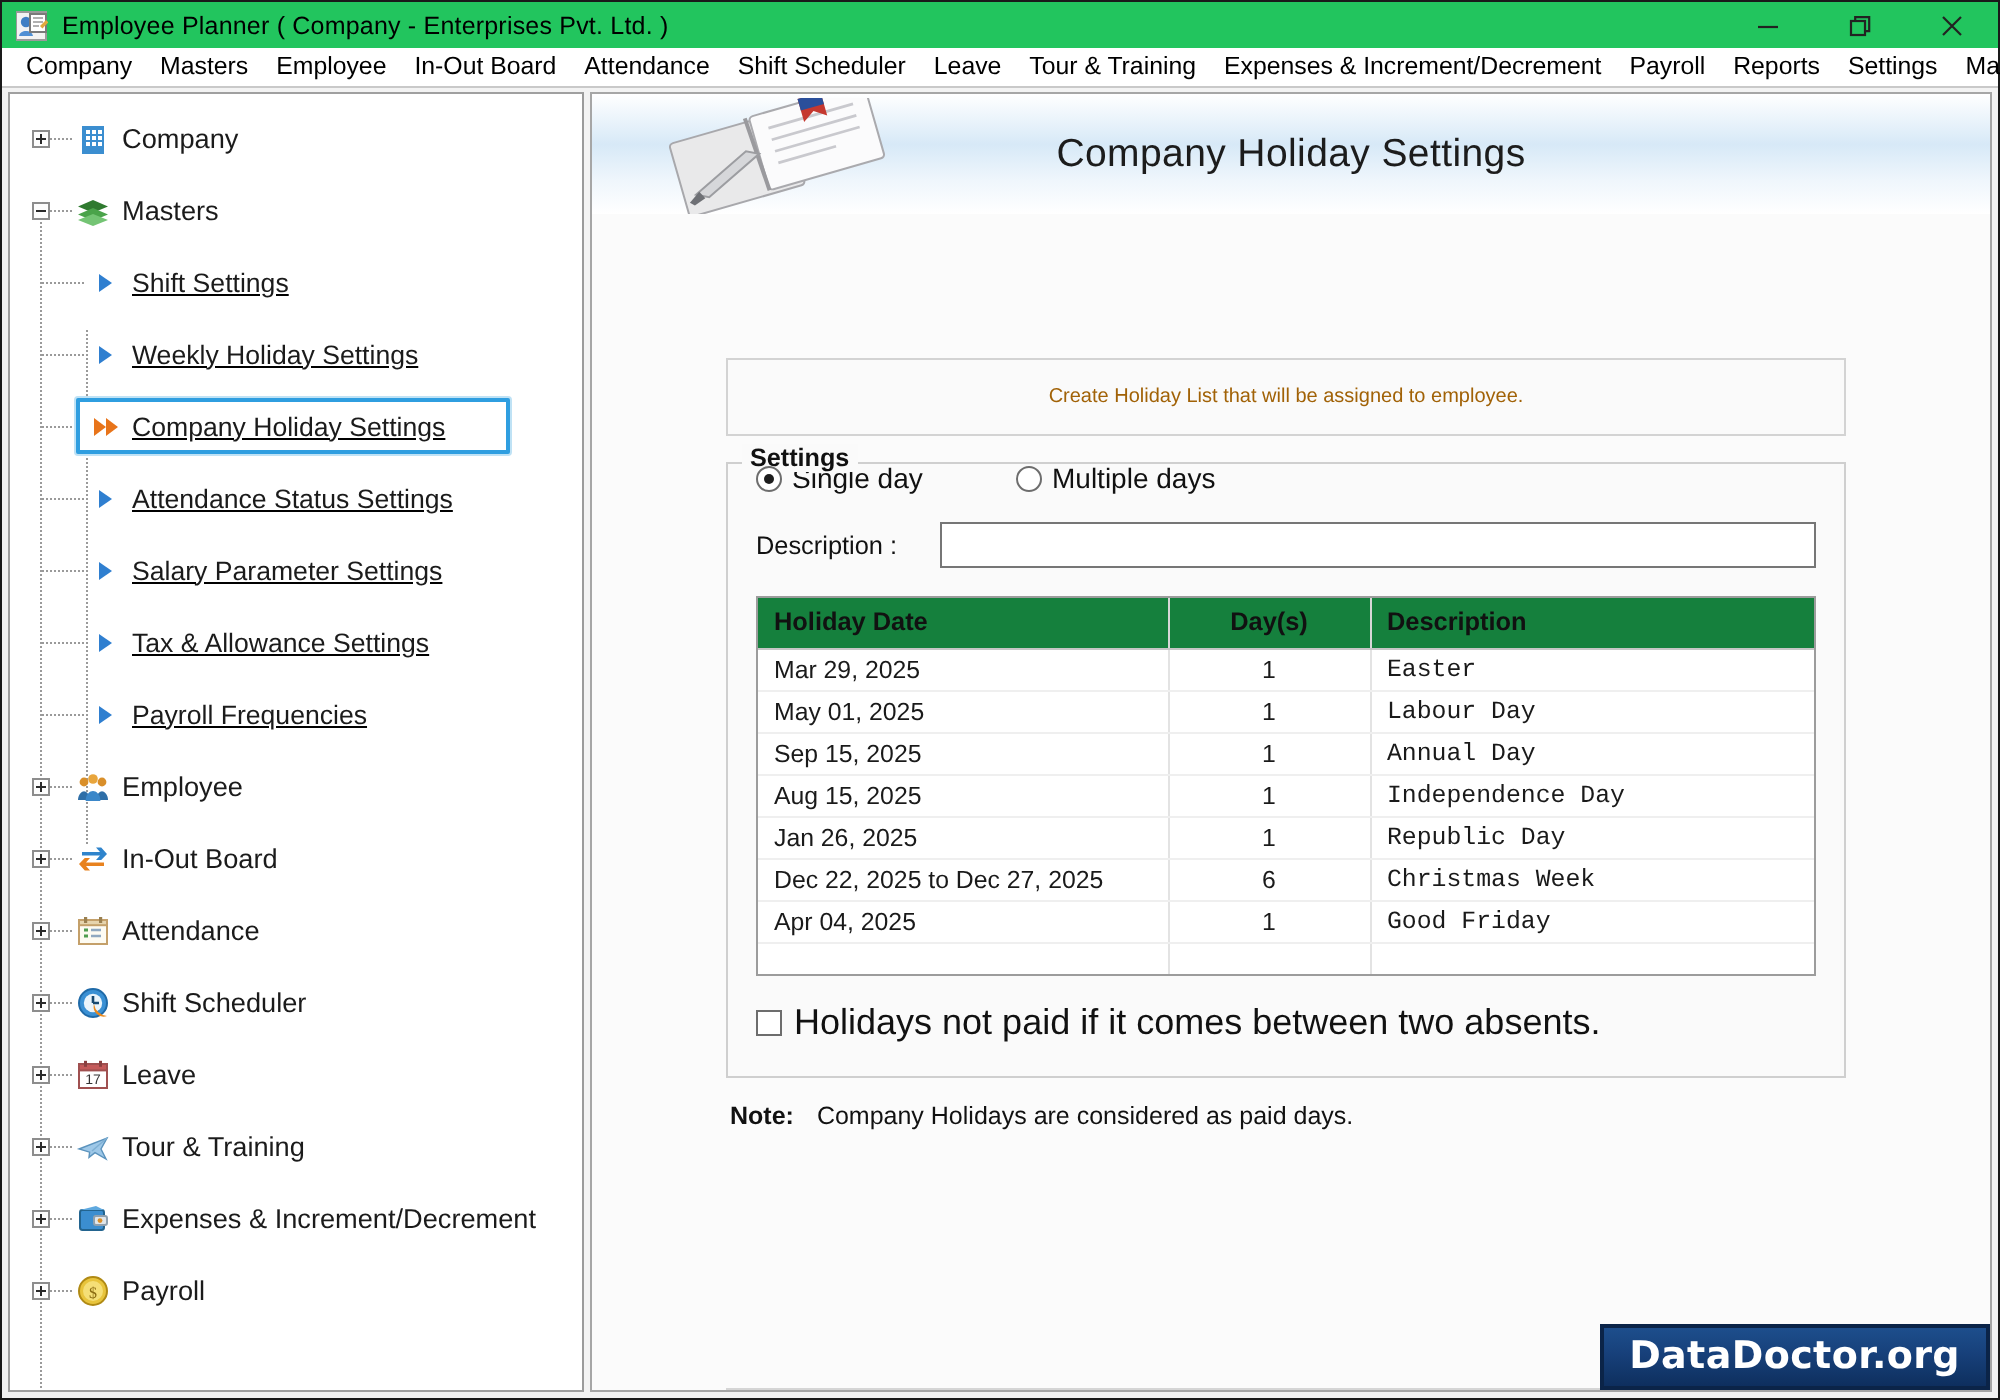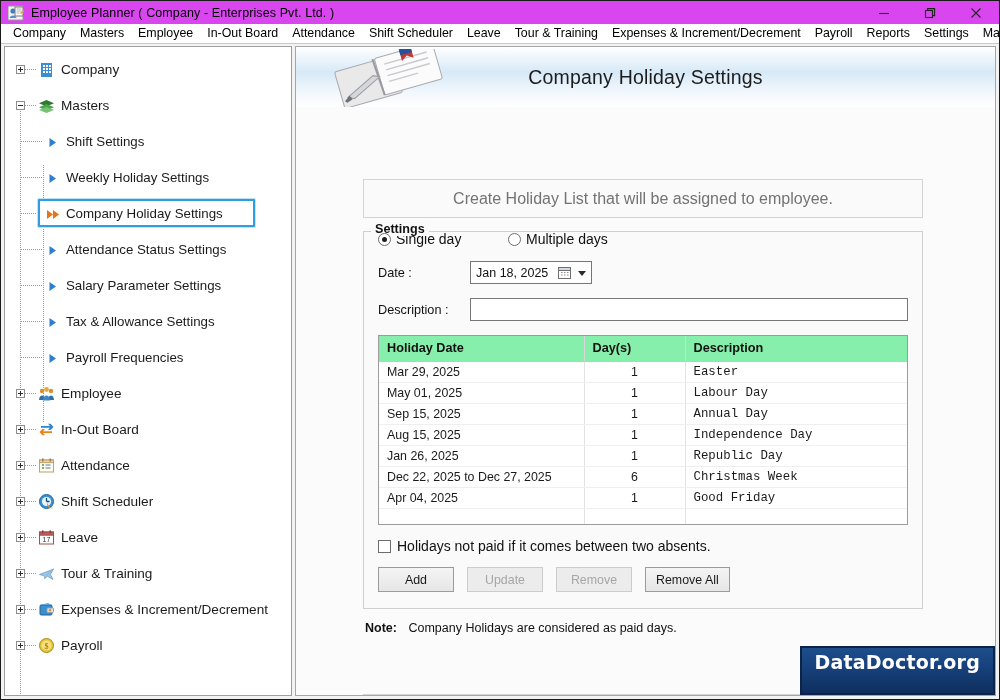--- a/index.html
+++ b/index.html
@@ -15,21 +15,21 @@
     width: 1000px; height: 700px;
     background: #f7f7f7;
     border: 1px solid #1a1a1a;
     display: flex;
     flex-direction: column;
   }
 
   
   .titlebar {
     height: 23px;
-    background: #d946ef;
+    background: #22c55e;
     display: flex;
     align-items: center;
     flex: 0 0 auto;
     position: relative;
   }
   .titlebar .app-icon {
     width: 16px; height: 16px;
     margin-left: 7px; margin-right: 7px;
     position: relative;
     flex: 0 0 auto;
@@ -97,21 +97,21 @@
   }
   .tree { position: relative; }
   .node {
     display: flex;
     align-items: center;
     height: 36px;
     position: relative;
     white-space: nowrap;
     cursor: default;
   }
-  .node.child { height: 36px; }
+  .node.child { height: 36px; text-decoration: underline; }
   .expander {
     width: 9px; height: 9px;
     border: 1px solid #8d8d8d;
     background: #fdfdfd;
     position: relative;
     flex: 0 0 auto;
     margin-left: 11px;
   }
   .expander::before {
     content: "";
@@ -219,22 +219,22 @@
   }
   .info-box {
     border: 1px solid #d3d3d3;
     background: #fafafa;
     height: 39px;
     display: flex;
     align-items: center;
     justify-content: center;
   }
   .info-text {
-    color: #737373;
-    font-size: 16px;
+    color: #a16207;
+    font-size: 10px;
   }
 
   .settings-box {
     border: 1px solid #cfcfcf;
     border-top: none;
     background: #fafafa;
     padding: 0 14px 16px 14px;
     position: relative;
     margin-top: 9px;
   }
@@ -321,24 +321,24 @@
     table-layout: fixed;
   }
   table.holidays th {
     text-align: left;
     font-size: 12.7px;
     font-weight: bold;
     color: #111;
     padding: 5px 8px 6px 8px;
     border-right: 1px solid #d7d7d7;
     border-bottom: 1px solid #c6c6c6;
-    background: #86efac;
+    background: #15803d;
     height: 25px;
   }
-  table.holidays th.c-days { }
+  table.holidays th.c-days { text-align: center; }
   table.holidays th:last-child { border-right: none; }
   table.holidays td {
     font-size: 12.4px;
     color: #1a1a1a;
     padding: 3px 8px;
     height: 20px;
     border-right: 1px solid #e3e3e3;
     border-bottom: 1px solid #efefef;
     white-space: nowrap;
     overflow: hidden;
@@ -349,21 +349,21 @@
   .col-days { width: 101px; }
 
   .chk-row { margin-top: 13px; display: flex; align-items: center; }
   .chkbox {
     width: 13px; height: 13px;
     border: 1px solid #6d6d6d;
     background: #fff;
     margin-right: 6px;
     flex: 0 0 auto;
   }
-  .chk-label { font-size: 14px; color: #111; }
+  .chk-label { font-size: 18px; color: #111; }
 
   .btn-row { margin-top: 13px; display: flex; gap: 13px; }
   .btn {
     height: 25px;
     min-width: 76px;
     border: 1px solid #9b9b9b;
     background: linear-gradient(to bottom, #f4f4f4, #e6e6e6);
     font-size: 12.4px;
     color: #1a1a1a;
     display: flex; align-items: center; justify-content: center;
@@ -394,21 +394,21 @@
     display: flex;
     align-items: center;
     position: absolute;
   }
 
   .watermark {
     position: absolute;
     right: 0px; bottom: 0px;
     background: linear-gradient(to bottom, #1d4e8c 0%, #17407a 45%, #0e2f5e 100%);
     border: 2px solid #0b2448;
-    padding: 3px 13px 20px 13px;
+    padding: 3px 13px 4px 13px;
     color: #ffffff;
     font-size: 19px;
     font-weight: bold;
     letter-spacing: .2px;
     font-family: "DejaVu Sans", sans-serif;
   }
 </style>
 </head>
 <body>
 
@@ -675,34 +675,20 @@
               <div class="radio checked" style="width:130px;">
                 <span class="circ"></span>
                 <span class="lbl">Single day</span>
               </div>
               <div class="radio">
                 <span class="circ"></span>
                 <span class="lbl">Multiple days</span>
               </div>
             </div>
 
-            <div class="field-row">
-              <span class="field-label">Date :</span>
-              <div class="date-input">
-                <span>Jan 18, 2025</span>
-                <span class="cal-ico">
-                  <svg width="13" height="14" viewBox="0 0 13 14">
-                    <rect x="0.5" y="1.5" width="12" height="11" fill="#fdfdfd" stroke="#6f6f6f"></rect>
-                    <rect x="0.5" y="1.5" width="12" height="3" fill="#cfd8e3" stroke="#6f6f6f"></rect>
-                    <path d="M3 6.5h1.5M6 6.5h1.5M9 6.5h1.5M3 9h1.5M6 9h1.5M9 9h1.5" stroke="#8b8b8b" stroke-width="1.2"></path>
-                  </svg>
-                </span>
-                <span class="caret"></span>
-              </div>
-            </div>
 
             <div class="field-row">
               <span class="field-label">Description :</span>
               <input class="desc-input" type="text" value="" style="">
             </div>
 
             <div class="tbl-wrap">
               <table class="holidays">
                 <thead>
                   <tr>
@@ -754,26 +740,20 @@
                     </tr>
                   </tbody>
               </table>
             </div>
 
             <div class="chk-row">
               <span class="chkbox"></span>
               <span class="chk-label">Holidays not paid if it comes between two absents.</span>
             </div>
 
-            <div class="btn-row">
-              <div class="btn">Add</div>
-              <div class="btn disabled">Update</div>
-              <div class="btn disabled">Remove</div>
-              <div class="btn">Remove All</div>
-            </div>
           </div>
 
           <div class="note-row">
             <b>Note:</b>
             <span style="margin-left:8px;">Company Holidays are considered as paid days.</span>
           </div>
         </div>
 
         <div class="footer-box">
           

